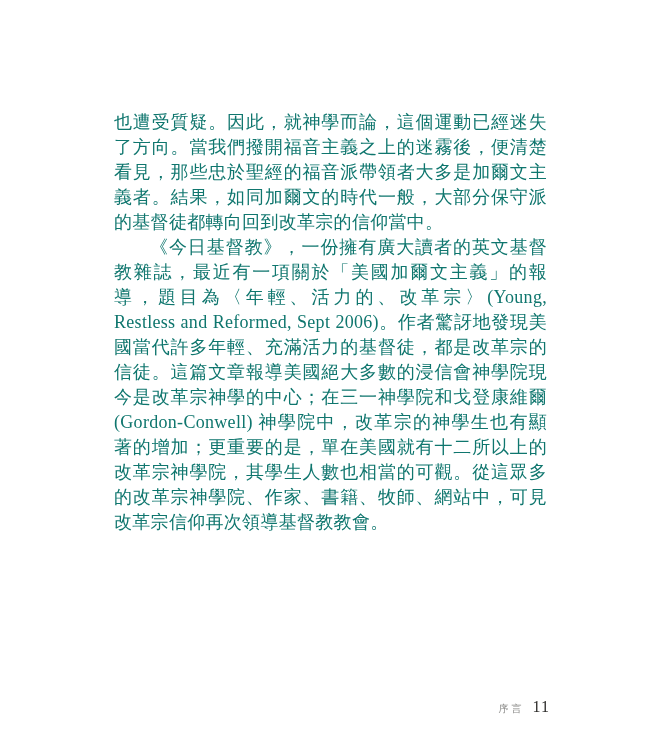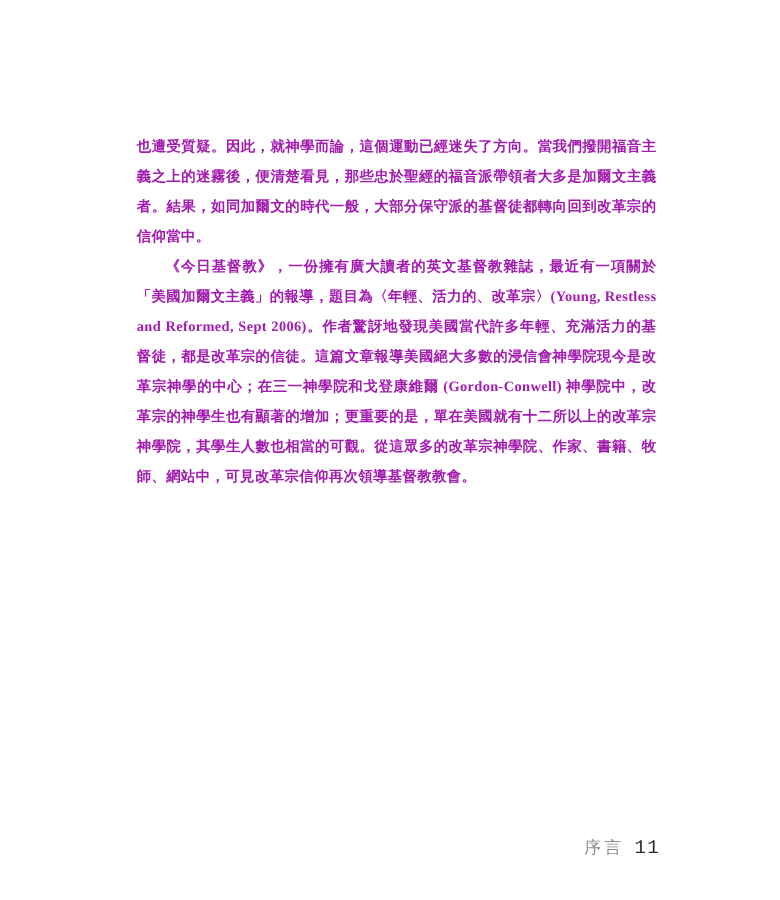--- a/index.html
+++ b/index.html
@@ -17,51 +17,50 @@
   .page {
     position: absolute;
     inset: 0;
     background: #ffffff;
   }
   .text-block {
     position: absolute;
     left: 114px;
     top: 110px;
     width: 433px;
-    color: #a21caf;
-    font-size: 12px;
+    color: #0f766e;
+    font-size: 18px;
     line-height: 25px;
     text-align: justify;
     text-justify: inter-ideograph;
     letter-spacing: 0.3px;
-    font-weight: bold;
   }
   .text-block p {
     margin: 0;
     padding: 0;
   }
   .text-block p.indented {
     text-indent: 2em;
   }
   .page-footer {
     position: absolute;
     top: 698px;
     left: 0;
     width: 550px;
     text-align: right;
     white-space: nowrap;
   }
   .section-label {
-    font-size: 14px;
+    font-size: 10px;
     color: #8b8b89;
     letter-spacing: 3px;
     vertical-align: baseline;
   }
   .page-number {
-    font-family: Liberation Mono, monospace;
+    font-family: Liberation Serif, serif;
     font-size: 16px;
     color: #2e2d2b;
     margin-left: 8px;
     letter-spacing: 1px;
     vertical-align: baseline;
   }
 </style>
 </head>
 <body>
 

